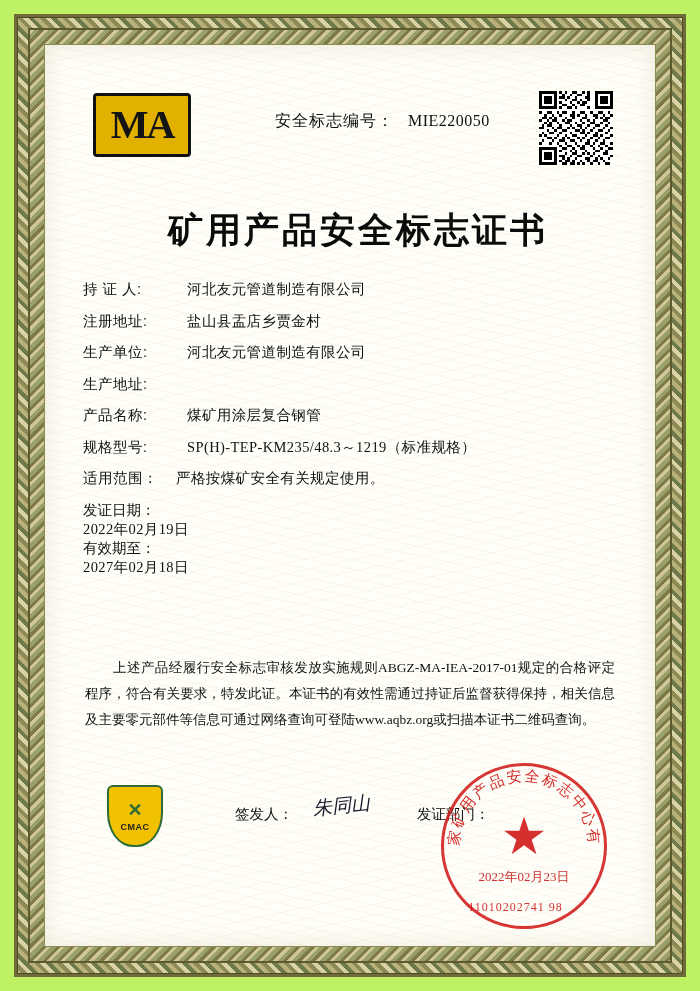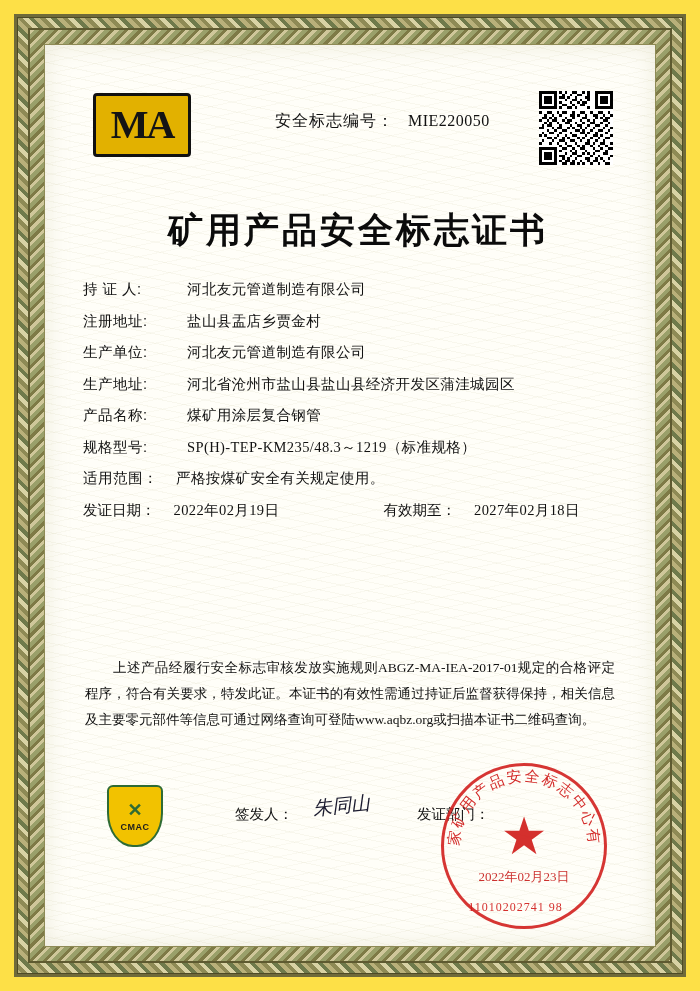--- a/index.html
+++ b/index.html
@@ -10,21 +10,21 @@
   body {
     width: 700px;
     height: 991px;
     font-family: "Liberation Sans", sans-serif;
     position: relative;
     overflow: hidden;
   }
   #certificate {
     position: absolute;
     inset: 0;
-    background: #fde047;
+    background: #bef264;
   }
   
   .border-outer {
     position: absolute;
     left: 14px; top: 14px; right: 14px; bottom: 14px;
     border: 3px solid #6f6a3a;
     background:
       repeating-linear-gradient(45deg, #b9b07a 0 4px, #8e8a55 4px 8px, #d8d2a4 8px 12px, #6f7a4b 12px 16px);
     box-shadow: inset 0 0 0 1px #4e4a26;
   }
@@ -136,20 +136,21 @@
     font-family: "Liberation Serif", serif;
     letter-spacing: 0.4px;
   }
   .row.wide .label {
     width: auto;
     flex: 0 0 auto;
     margin-right: 18px;
   }
   .row.dates {
     gap: 0;
+    flex-direction: column;
   }
   .row.dates .value {
     flex: 0 0 auto;
     width: 210px;
   }
   .row.dates .label2 {
     flex: 0 0 auto;
     margin-right: 18px;
   }
   
@@ -540,21 +541,20 @@
         <span class="value">盐山县盂店乡贾金村</span>
       </div>
 
       <div class="row">
         <span class="label">生产单位:</span>
         <span class="value">河北友元管道制造有限公司</span>
       </div>
 
       <div class="row">
         <span class="label">生产地址:</span>
-        <span class="value">河北省沧州市盐山县盐山县经济开发区蒲洼城园区</span>
       </div>
 
       <div class="row">
         <span class="label">产品名称:</span>
         <span class="value">煤矿用涂层复合钢管</span>
       </div>
 
       <div class="row">
         <span class="label">规格型号:</span>
         <span class="value">SP(H)-TEP-KM235/48.3～1219（标准规格）</span>

